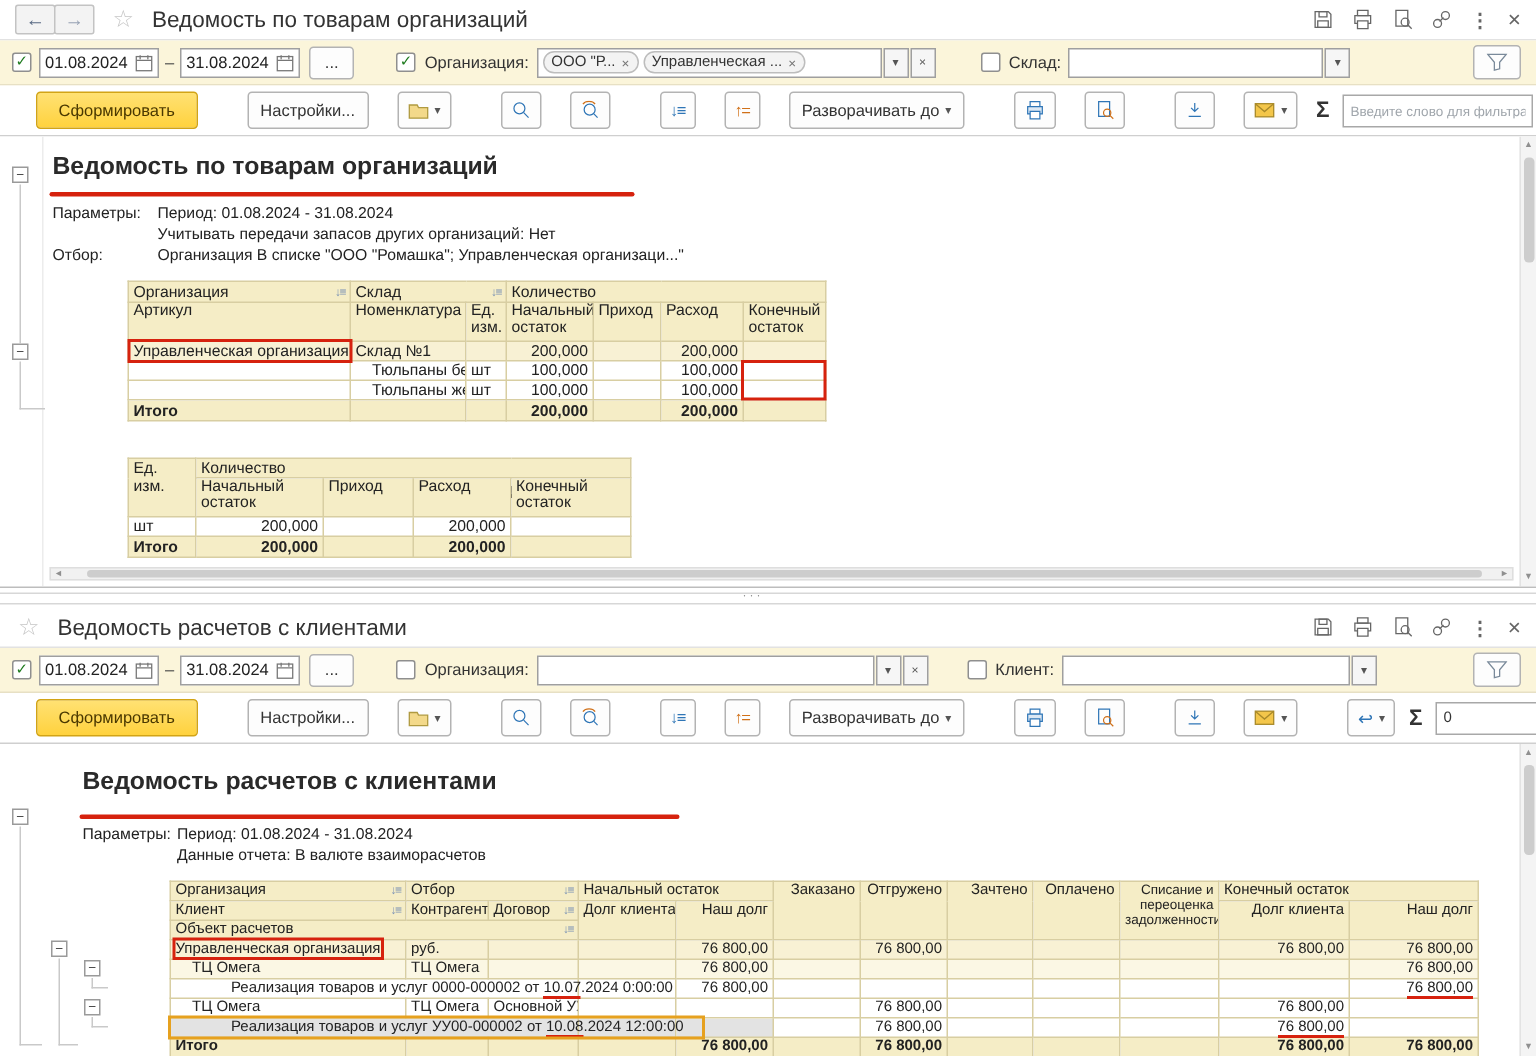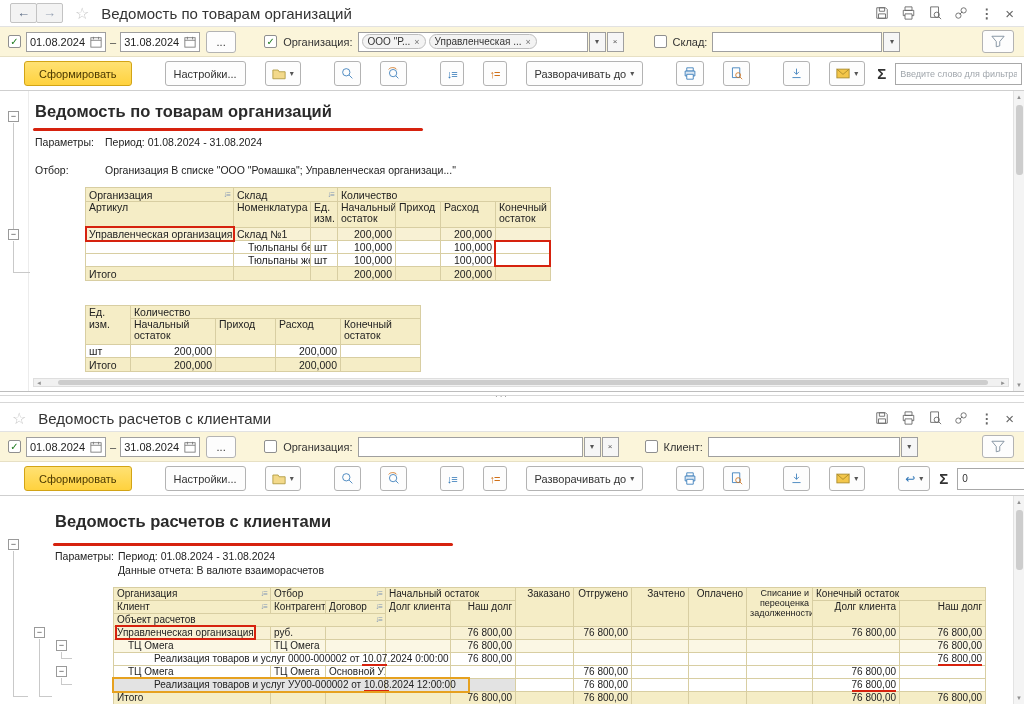--- a/index.html
+++ b/index.html
@@ -65,21 +65,21 @@
   .obox{position:absolute;border:2px solid var(--org);}
   .gl{position:absolute;background:#c9c9c9;}
   .mb{position:absolute;width:11px;height:11px;border:1px solid #9a9a9a;background:#fff;font-size:9px;line-height:9px;text-align:center;color:#444;}
 
   table{border-collapse:collapse;table-layout:fixed;position:absolute;}
   td{border:1px solid var(--bd);padding:0 3px;overflow:hidden;white-space:nowrap;height:13px;line-height:12px;font-size:10.5px;vertical-align:middle;}
   .hd td{background:var(--hd);}
   .hw td{white-space:normal;line-height:11px;}
   .g td{background:var(--grp);}
   .g2r td{background:#fbf7e4;}
-  .tot td{background:var(--hd);font-weight:normal;}
+  .tot td{background:var(--hd);font-weight:bold;}
   .n{text-align:right;}
   .hr{text-align:right;}
   .i1{padding-left:14px;}
   .doc{padding-left:40px;overflow:visible;font-size:9.5px;}
   .ov{overflow:visible;}
   .rb{outline:2px solid var(--red);}
   .ru{border-bottom:2px solid var(--red);padding-bottom:0px;}
   .sel{background:var(--sel) !important;text-align:right;}
   .hcell{display:flex;justify-content:space-between;align-items:center;}
   .sort{color:#7f95b5;font-size:8px;margin-left:2px;letter-spacing:-1px;}
@@ -258,20 +258,21 @@
     <div class="mb" style="left:8px;top:20px">−</div>
     <div class="gl" style="left:13px;top:32px;width:1px;height:106px"></div>
     <div class="mb" style="left:8px;top:138px">−</div>
     <div class="gl" style="left:13px;top:150px;width:1px;height:32px"></div>
     <div class="gl" style="left:13px;top:181px;width:17px;height:1px"></div>
 
     <div class="abs rt" style="left:35px;top:11px">Ведомость по товарам организаций</div>
     <div class="redline" style="left:33px;top:37px;width:390px"></div>
     <div class="abs" style="left:35px;top:45px">Параметры:</div>
     <div class="abs" style="left:105px;top:45px">Период: 01.08.2024 - 31.08.2024</div>
+    <div class="abs" style="left:105px;top:59px">Учитывать передачи запасов других организаций: Нет</div>
     <div class="abs" style="left:35px;top:73px">Отбор:</div>
     <div class="abs" style="left:105px;top:73px">Организация В списке "ООО "Ромашка"; Управленческая организаци..."</div>
 
     <table style="left:85px;top:96px;width:465px">
       <colgroup>
           <col style="width:148px">
           <col style="width:77px">
           <col style="width:27px">
           <col style="width:58px">
           <col style="width:45px">

